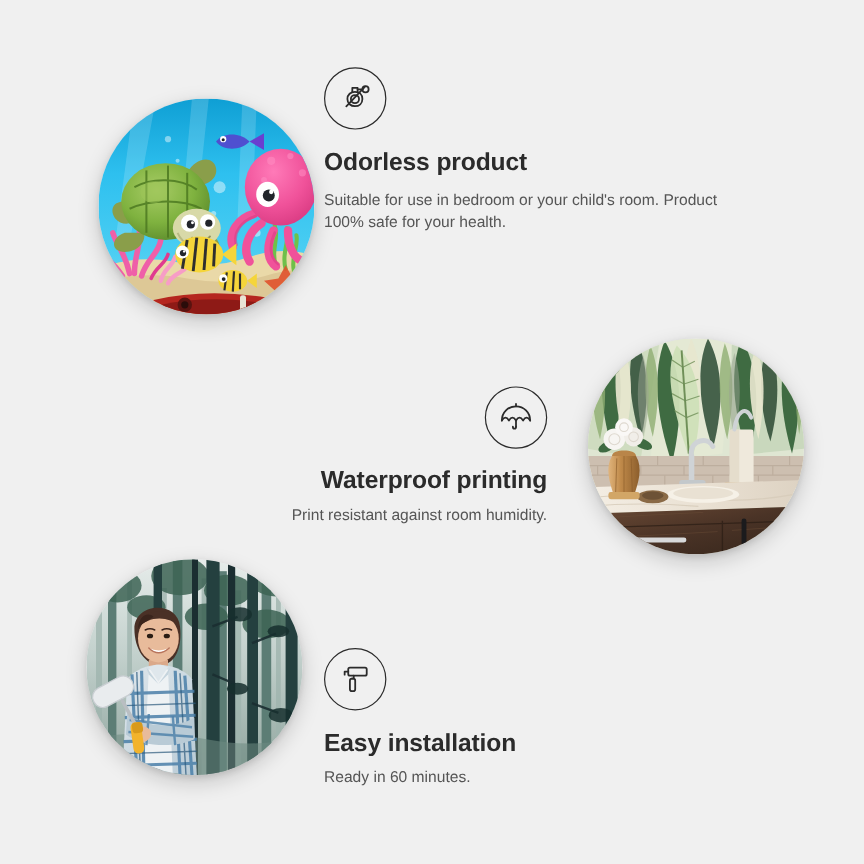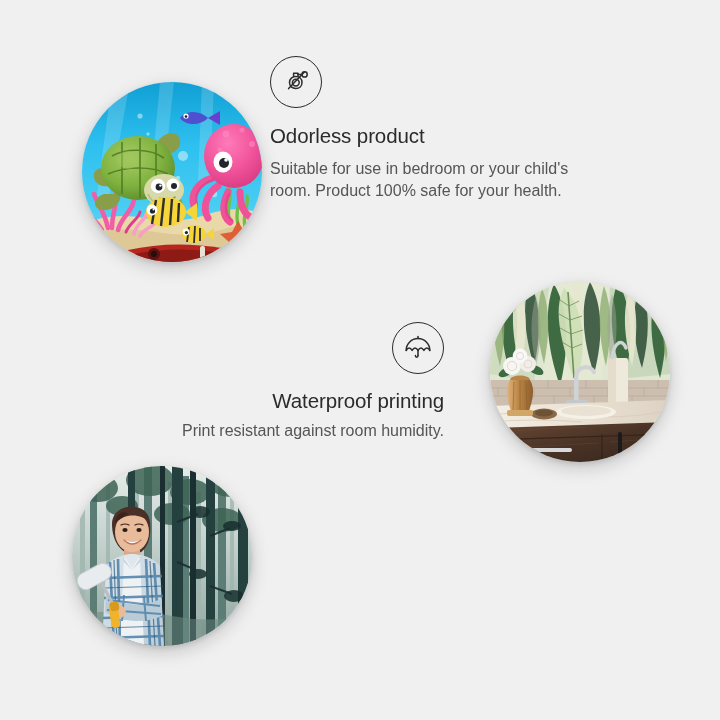--- a/index.html
+++ b/index.html
@@ -34,39 +34,39 @@
   .feature { position:absolute; }
   .feature .icon-wrap {
     width:52px; height:52px;
     border:1.6px solid #2b2b2b;
     border-radius:50%;
     display:flex; align-items:center; justify-content:center;
   }
   .feature .icon-wrap svg { display:block; }
   .feature h3 {
     font-size:20.5px;
-    font-weight:400;
+    font-weight:700;
     color:#2b2b2b;
     letter-spacing:-0.1px;
     line-height:1.2;
   }
   .feature p {
-    font-size:16px;
+    font-size:13px;
     font-weight:400;
     color:#555555;
     line-height:1.42;
   }
 
   
   #feature-odorless { left:270px; top:56px; width:340px; text-align:left; }
   #feature-odorless .icon-wrap { margin-bottom:16px; }
   #feature-odorless h3 { margin-bottom:9px; }
 
   
-  #feature-waterproof { left:104px; top:322px; width:340px; text-align:right; }
+  #feature-waterproof { left:116px; top:322px; width:340px; text-align:right; }
   #feature-waterproof .icon-wrap { margin-left:auto; margin-bottom:15px; }
   #feature-waterproof h3 { margin-bottom:6px; }
 
   
   #feature-install { left:270px; top:540px; width:340px; text-align:left; }
   #feature-install .icon-wrap { margin-bottom:16px; }
   #feature-install h3 { margin-bottom:6px; }
 </style>
 </head>
 <body>
@@ -565,14 +565,30 @@
 
         <path d="M16 23.6 C16 25.8 13.4 25.8 13.4 23.6"></path>
 
         <path d="M16 6.6 L16 4.6"></path>
       </svg>
     </div>
     <h3>Waterproof printing</h3>
     <p>Print resistant against room humidity.</p>
   </div>
 
+  <div class="feature" id="feature-install">
+    <div class="icon-wrap">
+      <svg width="32" height="32" viewBox="0 0 32 32" fill="none" stroke="#2b2b2b" stroke-width="1.5" stroke-linecap="round" stroke-linejoin="round" aria-hidden="true">
+
+        <rect x="10.2" y="6.4" width="15.4" height="6.6" rx="1.4"></rect>
+
+        <path d="M14.8 13 L14.8 15.6 L13.2 15.6"></path>
+
+        <path d="M10.2 9.7 L7.2 9.7 L7.2 12.2"></path>
+
+        <rect x="11.6" y="15.6" width="4.4" height="10.4" rx="1.6"></rect>
+      </svg>
+    </div>
+    <h3>Easy installation</h3>
+    <p>Ready in 60 minutes.</p>
+  </div>
 
 </div>
 
 </body></html>

